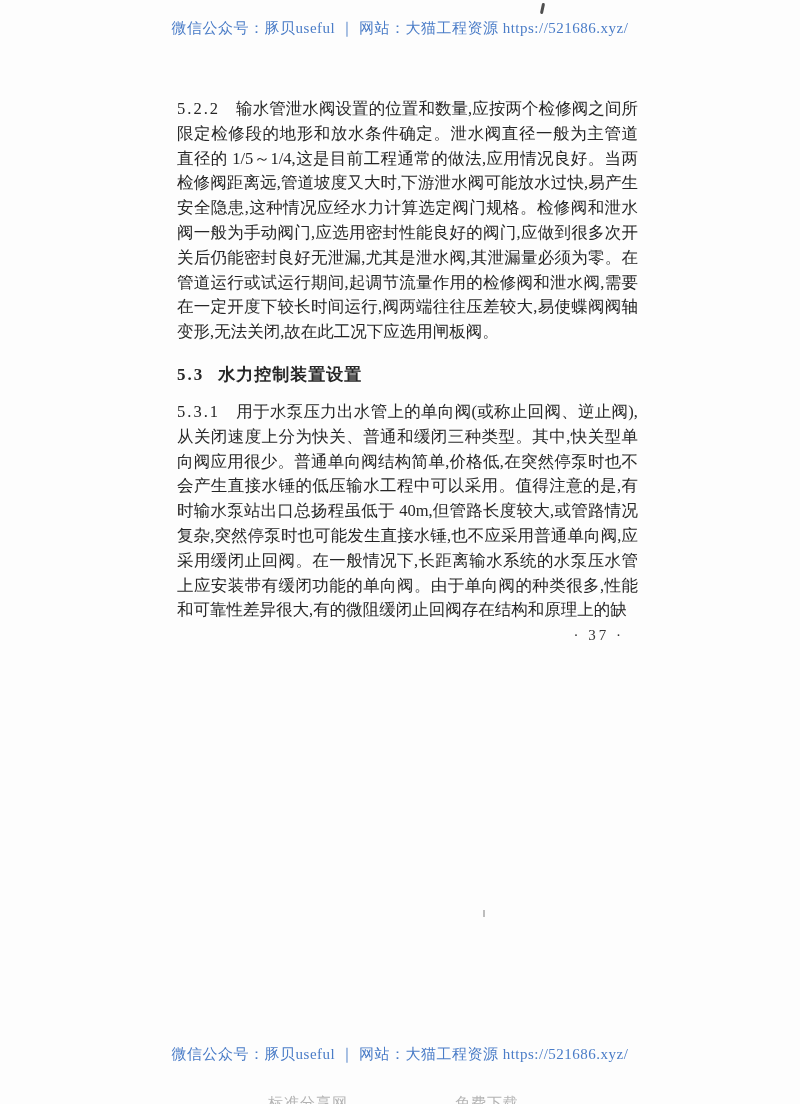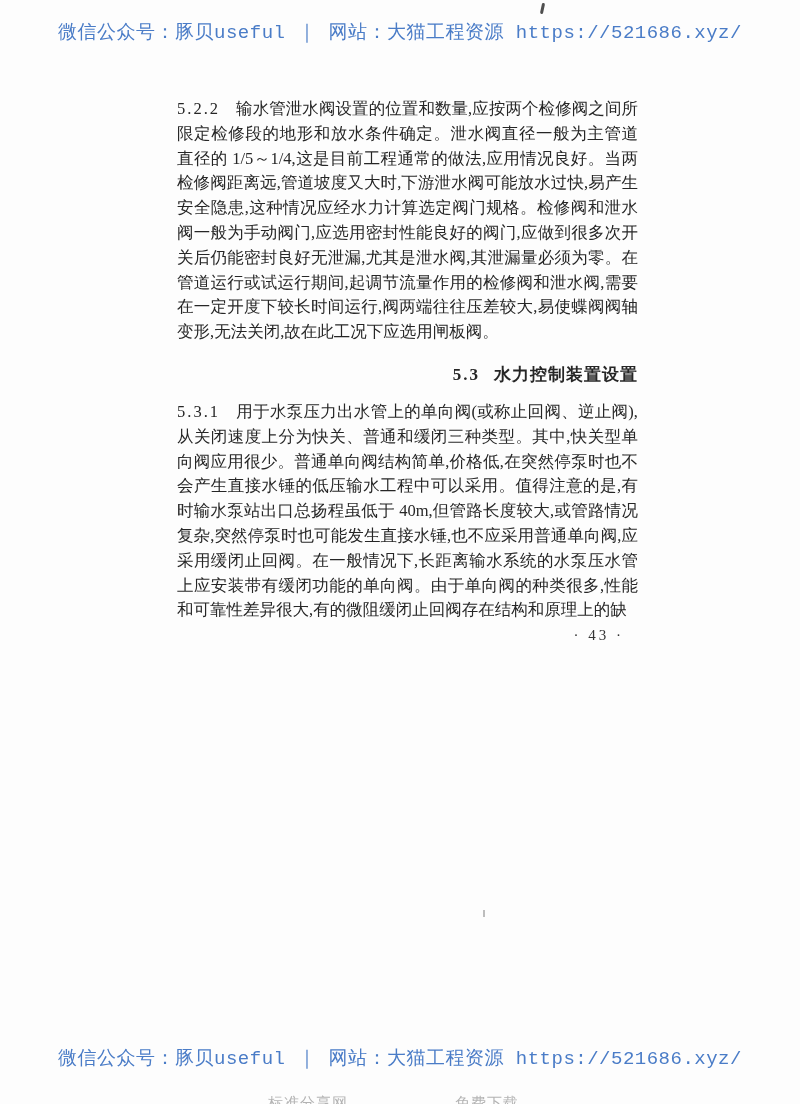--- a/index.html
+++ b/index.html
@@ -11,22 +11,22 @@
     margin: 0 auto;
     background: #fdfdfd;
     overflow: hidden;
     font-family: "Liberation Serif", "DejaVu Serif", serif;
   }
   .watermark {
     position: absolute;
     left: 0;
     width: 100%;
     text-align: center;
-    font-family: Liberation Mono, monospace;
-    font-size: 19px;
+    font-family: Liberation Serif, serif;
+    font-size: 15px;
     letter-spacing: 0.5px;
     color: #4a7cc7;
     white-space: nowrap;
   }
   .watermark.header { top: 19px; }
   .watermark.footer { top: 1045px; }
   .scan-speck {
     position: absolute;
     left: 541px;
     top: 3px;
@@ -57,21 +57,21 @@
   }
   .body-para { margin: 0; }
   .para-num {
     font-weight: normal;
     letter-spacing: 2px;
     margin-right: 16px;
   }
   .section-heading {
     margin-top: 17px;
     margin-bottom: 12px;
-    text-align: right;
+    text-align: left;
     font-weight: bold;
     font-size: 17px;
     line-height: 26px;
     letter-spacing: 1px;
   }
   .section-heading .heading-num { margin-right: 14px; letter-spacing: 2px; }
   .page-number {
     margin-top: 3px;
     padding-right: 14px;
     text-align: right;
@@ -105,21 +105,21 @@
   <div class="body-column">
 
 
     <p class="body-para"><span class="para-num">5.2.2</span><span>输水管泄水阀设置的位置和数量,应按两个检修阀之间所限定检修段的地形和放水条件确定。泄水阀直径一般为主管道直径的 1/5～1/4,这是目前工程通常的做法,应用情况良好。当两检修阀距离远,管道坡度又大时,下游泄水阀可能放水过快,易产生安全隐患,这种情况应经水力计算选定阀门规格。检修阀和泄水阀一般为手动阀门,应选用密封性能良好的阀门,应做到很多次开关后仍能密封良好无泄漏,尤其是泄水阀,其泄漏量必须为零。在管道运行或试运行期间,起调节流量作用的检修阀和泄水阀,需要在一定开度下较长时间运行,阀两端往往压差较大,易使蝶阀阀轴变形,无法关闭,故在此工况下应选用闸板阀。</span></p>
 
 
     <h2 class="section-heading"><span class="heading-num">5.3</span><span>水力控制装置设置</span></h2>
 
     <p class="body-para"><span class="para-num">5.3.1</span><span>用于水泵压力出水管上的单向阀(或称止回阀、逆止阀),从关闭速度上分为快关、普通和缓闭三种类型。其中,快关型单向阀应用很少。普通单向阀结构简单,价格低,在突然停泵时也不会产生直接水锤的低压输水工程中可以采用。值得注意的是,有时输水泵站出口总扬程虽低于 40m,但管路长度较大,或管路情况复杂,突然停泵时也可能发生直接水锤,也不应采用普通单向阀,应采用缓闭止回阀。在一般情况下,长距离输水系统的水泵压水管上应安装带有缓闭功能的单向阀。由于单向阀的种类很多,性能和可靠性差异很大,有的微阻缓闭止回阀存在结构和原理上的缺</span></p>
 
-    <div class="page-number">· 43 ·</div>
+    <div class="page-number">· 37 ·</div>
 
   </div>
 
   <div class="watermark footer">微信公众号：豚贝useful ｜ 网站：大猫工程资源 https://521686.xyz/</div>
 
   <div class="bottom-partial left-stamp">标准分享网</div>
 
   <div class="bottom-partial right-stamp">免费下载</div>
 
 </div>

